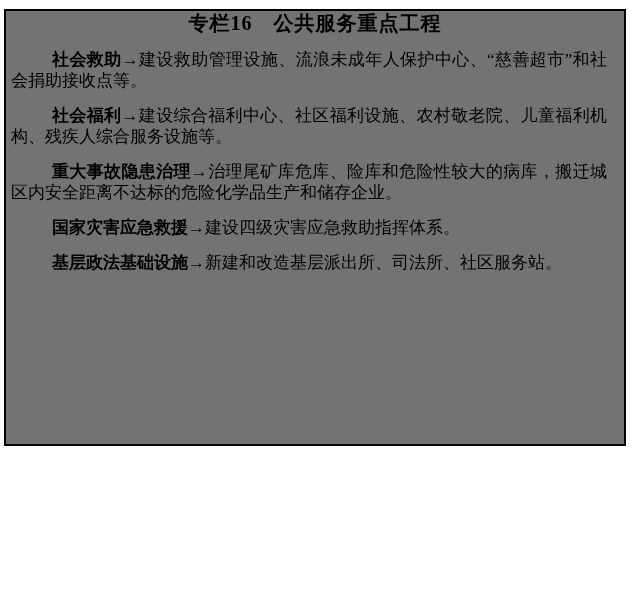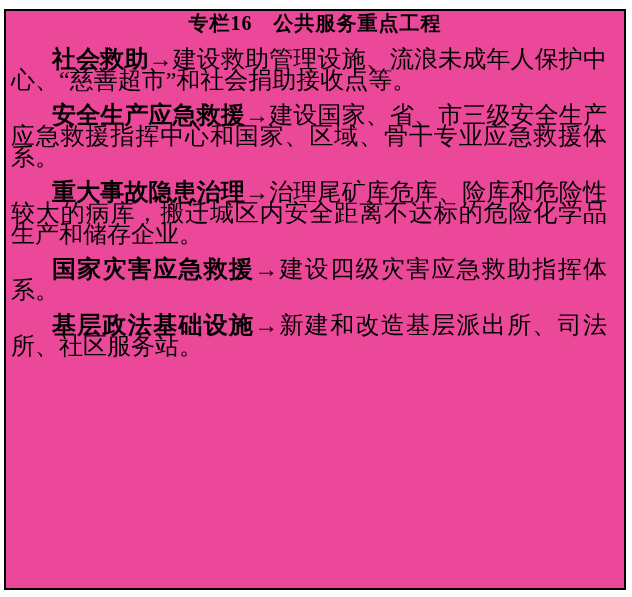--- a/index.html
+++ b/index.html
@@ -12,62 +12,62 @@
     height: 597px;
     position: relative;
     font-family: "Liberation Serif", "DejaVu Serif", serif;
     color: #000000;
   }
   .panel {
     position: absolute;
     left: 4px;
     top: 9px;
     width: 622px;
-    height: 581px;
+    height: 437px;
     border: 2px solid #000000;
     box-sizing: border-box;
     padding: 0 5px 0 5px;
     overflow: hidden;
-    background: #ec4899;
+    background: #737373;
   }
   .panel-title {
     text-align: center;
     font-weight: bold;
     font-size: 20px;
     line-height: 24px;
     margin: 0 0 14px 0;
     letter-spacing: 1px;
   }
   .section-para {
-    font-size: 24px;
+    font-size: 17px;
     line-height: 21px;
     margin: 0 12px 14px 0;
     text-indent: 41px;
     text-align: justify;
   }
   .section-label {
     font-weight: bold;
   }
   .arrow-glyph {
     font-weight: normal;
   }
 </style>
 </head>
 <body>
 
 <div class="panel">
   <div class="panel-title">专栏16　公共服务重点工程</div>
   <div id="sections">
   <p class="section-para"><span class="section-label">社会救助</span><span class="arrow-glyph">→</span><span class="section-text">建设救助管理设施、流浪未成年人保护中心、“慈善超市”和社会捐助接收点等。</span></p>
 
+  <p class="section-para"><span class="section-label">社会福利</span><span class="arrow-glyph">→</span><span class="section-text">建设综合福利中心、社区福利设施、农村敬老院、儿童福利机构、残疾人综合服务设施等。</span></p>
 
 
 
 
-  <p class="section-para"><span class="section-label">安全生产应急救援</span><span class="arrow-glyph">→</span><span class="section-text">建设国家、省、市三级安全生产应急救援指挥中心和国家、区域、骨干专业应急救援体系。</span></p>
 
   <p class="section-para"><span class="section-label">重大事故隐患治理</span><span class="arrow-glyph">→</span><span class="section-text">治理尾矿库危库、险库和危险性较大的病库，搬迁城区内安全距离不达标的危险化学品生产和储存企业。</span></p>
 
   <p class="section-para"><span class="section-label">国家灾害应急救援</span><span class="arrow-glyph">→</span><span class="section-text">建设四级灾害应急救助指挥体系。</span></p>
 
   <p class="section-para"><span class="section-label">基层政法基础设施</span><span class="arrow-glyph">→</span><span class="section-text">新建和改造基层派出所、司法所、社区服务站。</span></p>
 </div>
 </div>
 
 </body></html>

